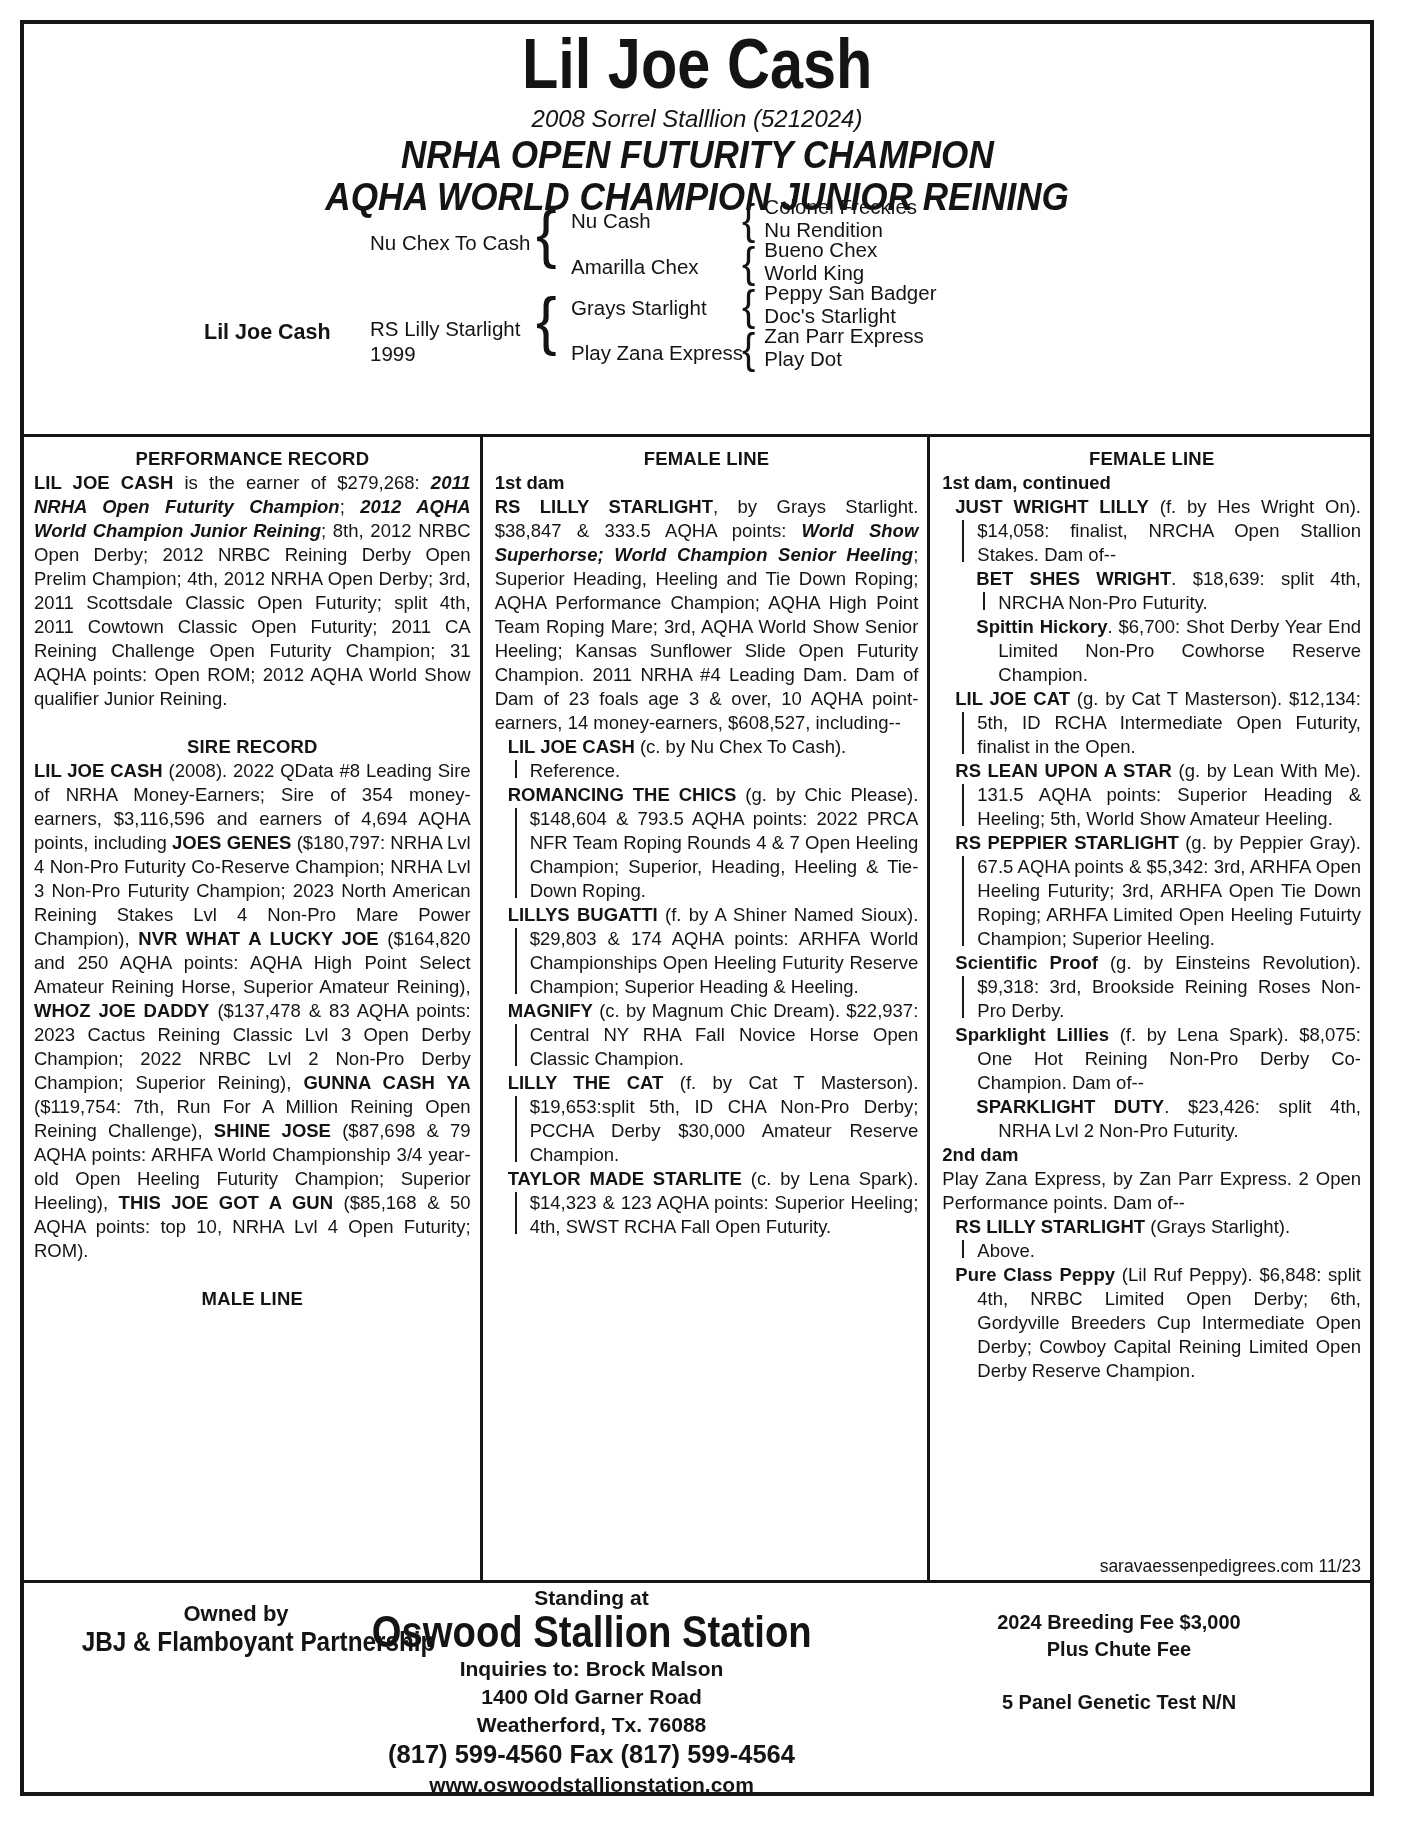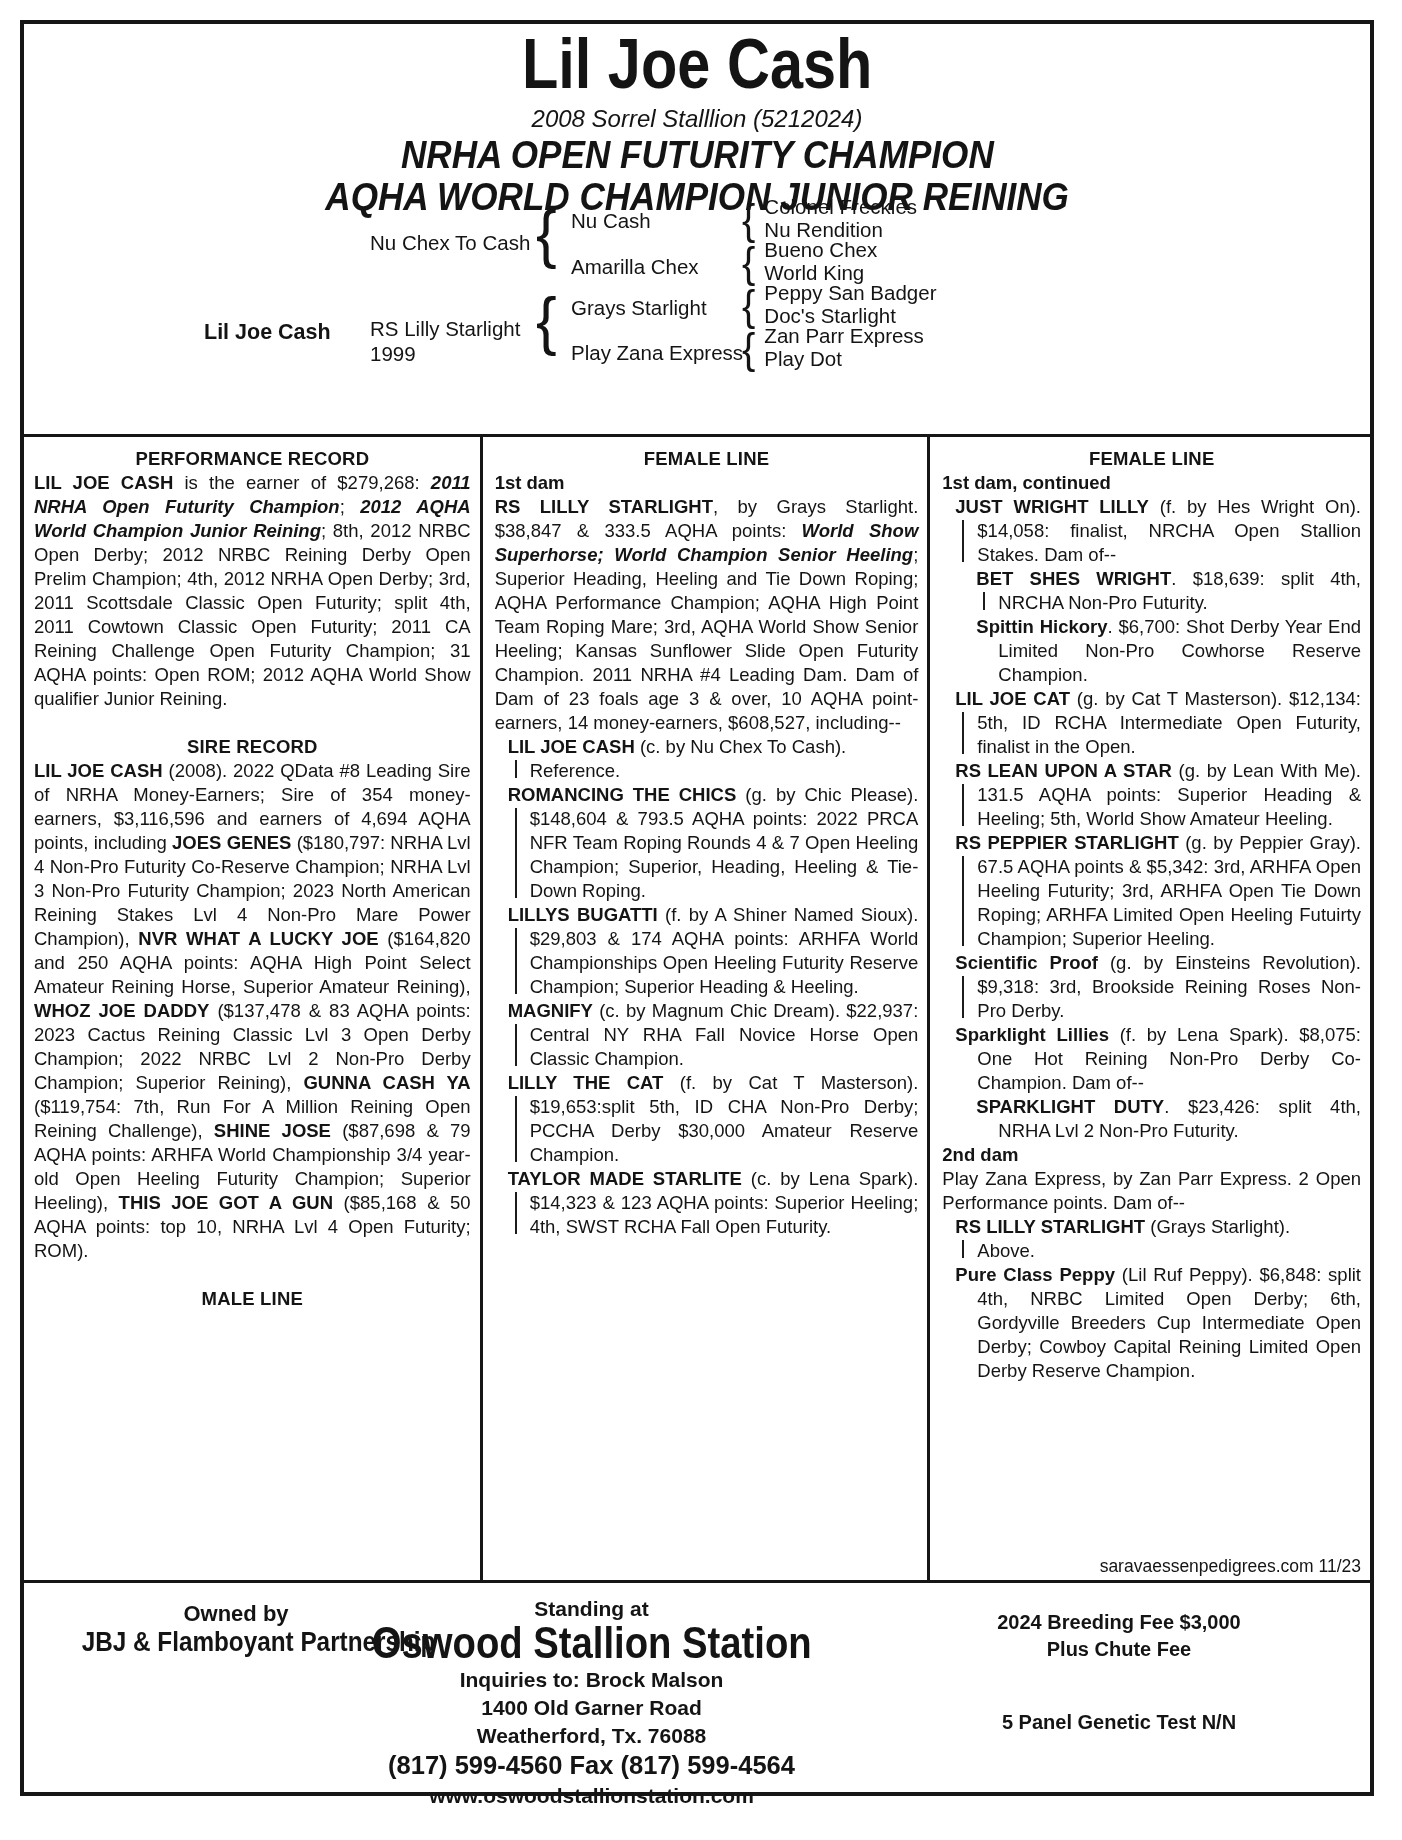--- a/index.html
+++ b/index.html
@@ -44,29 +44,29 @@
   .entry{position:relative;padding-left:22px;text-indent:-22px;}
   .entry.lvl1{margin-left:21px;}
   .entry .vbar{position:absolute;left:7px;top:25px;bottom:5px;width:2px;background:#1c1c1c;}
   .credit{margin-top:auto;text-align:right;font-size:17.5px;line-height:22px;padding-bottom:3px;}
 
   
   .footer-sec{position:absolute;left:0;top:1559px;right:0;bottom:0;font-weight:bold;}
   .owned{position:absolute;left:38px;top:18px;width:348px;text-align:center;}
   .owned-label{font-size:22px;line-height:26px;}
   .owned-name{font-size:27px;line-height:31px;}
-  .standing{position:absolute;left:285px;top:14px;width:565px;text-align:center;}
+  .standing{position:absolute;left:285px;top:3px;width:565px;text-align:center;}
   .standing-label{font-size:21px;line-height:23px;}
   .station{font-size:45px;line-height:46px;}
   .inq{font-size:21px;line-height:28px;}
   .addr{font-size:21px;line-height:28px;}
   .phone{font-size:25.5px;line-height:31px;}
   .website{font-size:21px;line-height:29px;}
   .fee{position:absolute;left:905px;top:26px;width:380px;text-align:center;font-size:20px;line-height:27px;}
-  .genetic{position:absolute;left:905px;top:126px;width:380px;text-align:center;font-size:20px;line-height:26px;}
+  .genetic{position:absolute;left:905px;top:106px;width:380px;text-align:center;font-size:20px;line-height:26px;}
 </style>
 </head>
 <body>
 
 <div class="page">
   <div class="frame">
     <div class="inner">
 
       <div class="header-sec">
         <div class="center-line title">

